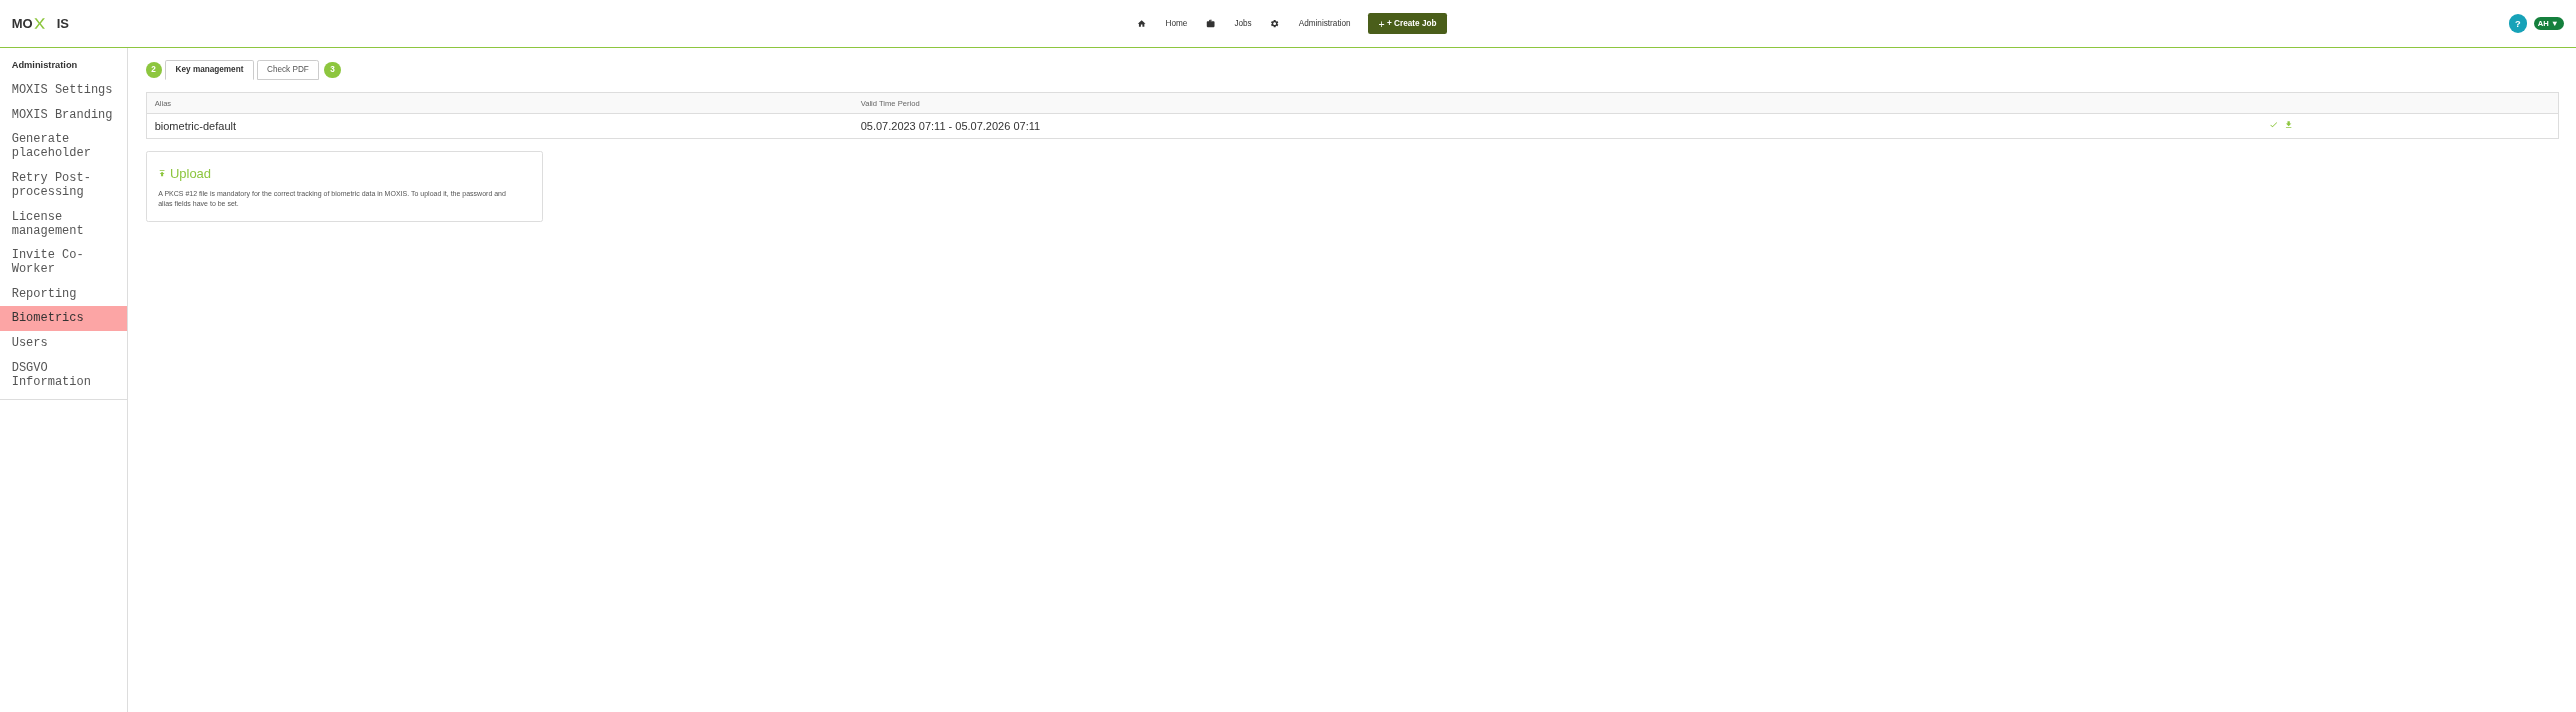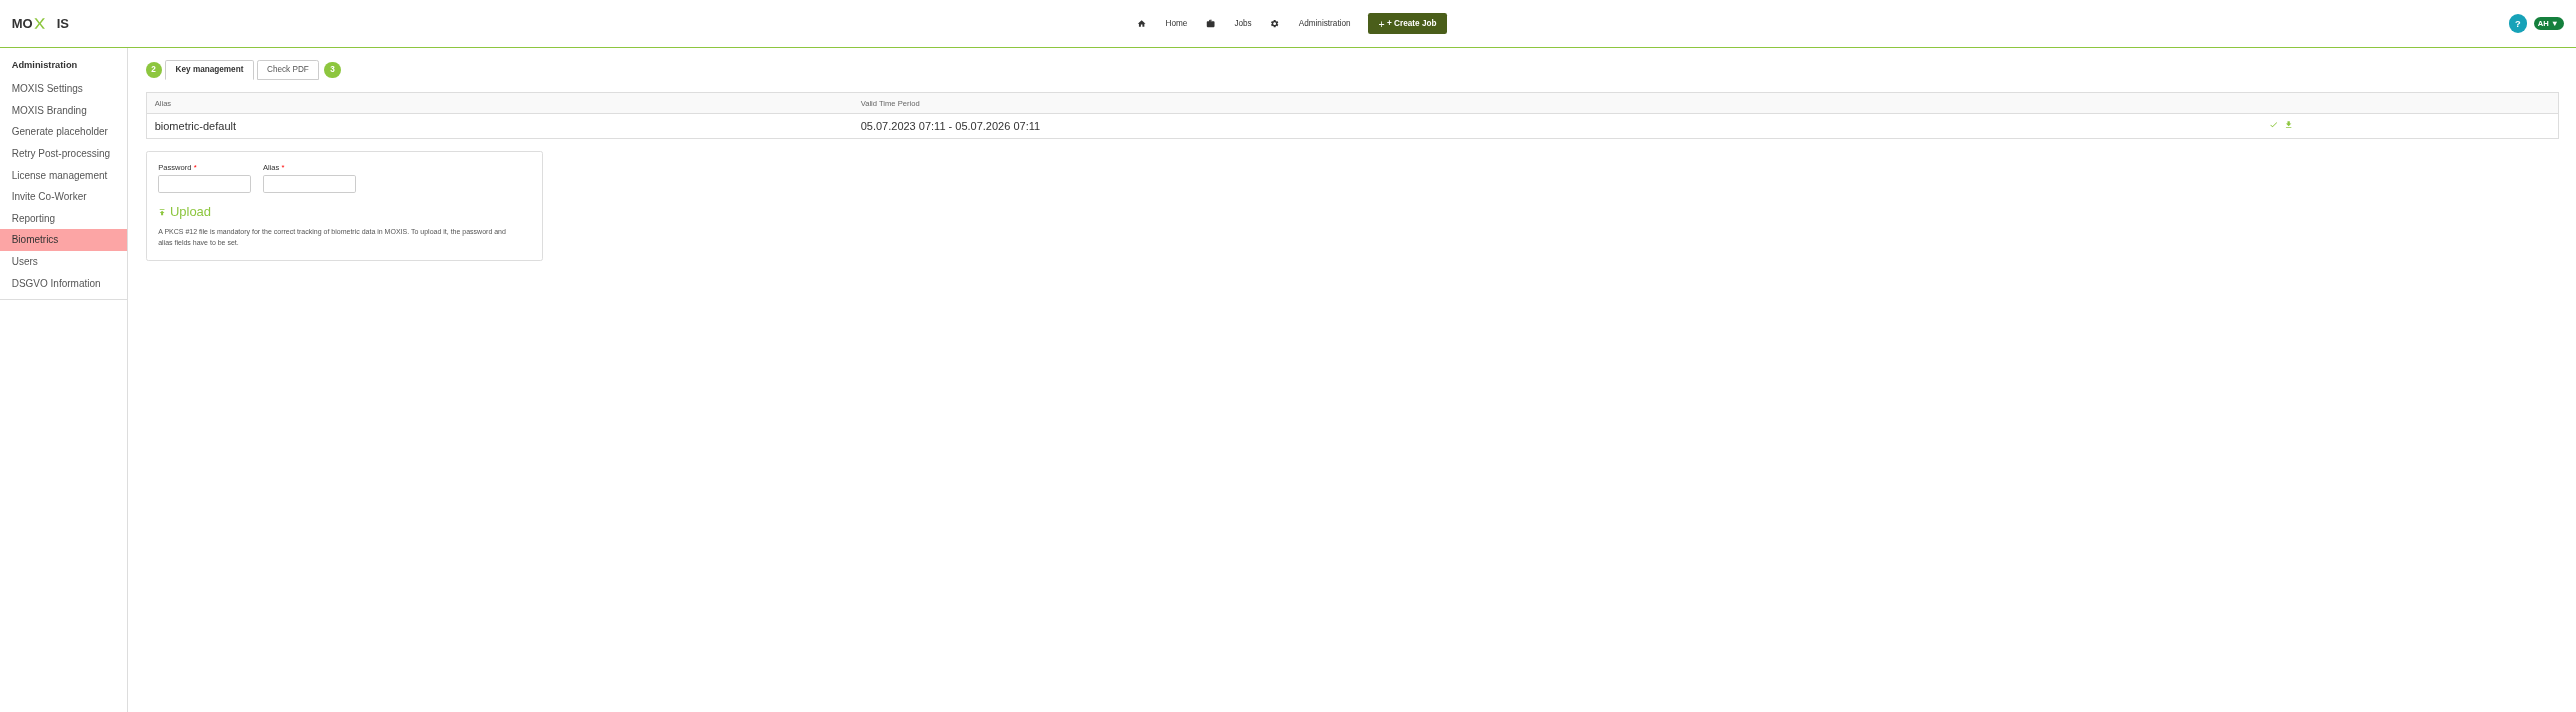--- a/index.html
+++ b/index.html
@@ -125,22 +125,23 @@
       font-size: 9.3px;
       font-weight: bold;
       color: #333;
       padding: 0 11.7px 8.2px 11.7px;
     }
     .sidebar-item {
       display: block;
       padding: 5.3px 11.7px;
       color: #555;
       cursor: pointer;
-      font-size: 10px;
+      font-size: 12px;
       text-decoration: none;
+      font-family: Liberation Mono, monospace;
     }
     .sidebar-item.active {
       background: #fca5a5;
       color: #333;
       font-weight: 500;
     }
     .sidebar-divider {
       border: none;
       border-top: 0.6px solid #ddd;
       margin: 4.7px 0;
@@ -397,34 +398,20 @@
                     <path d="M19 9h-4V3H9v6H5l7 7 7-7zM5 18v2h14v-2H5z"></path>
                   </svg>
               </span>
             </div>
           </td>
         </tr>
       </tbody>
     </table>
 
     <div class="form-section">
-      <div class="form-row">
-        <div class="form-group">
-          <label class="form-label">
-            <span>Password</span><span class="required"> *</span>
-          </label>
-          <input type="password" class="form-input" style="">
-        </div>
-        <div class="form-group">
-          <label class="form-label">
-            <span>Alias</span><span class="required"> *</span>
-          </label>
-          <input type="text" class="form-input" style="">
-        </div>
-      </div>
       <button class="upload-btn">
         <span>
           <svg width="8.2" height="8.2" viewBox="0 0 24 24" fill="#8dc63f">
               <path d="M19 9h-4V3H9v6H5l7 7 7-7zM5 18v2h14v-2H5z" transform="scale(1,-1) translate(0,-24)"></path>
             </svg>
         </span>
         <span>Upload</span>
       </button>
       <p class="info-text">A PKCS #12 file is mandatory for the correct tracking of biometric data in MOXIS. To upload it, the password and alias fields have to be set.</p>
     </div>

